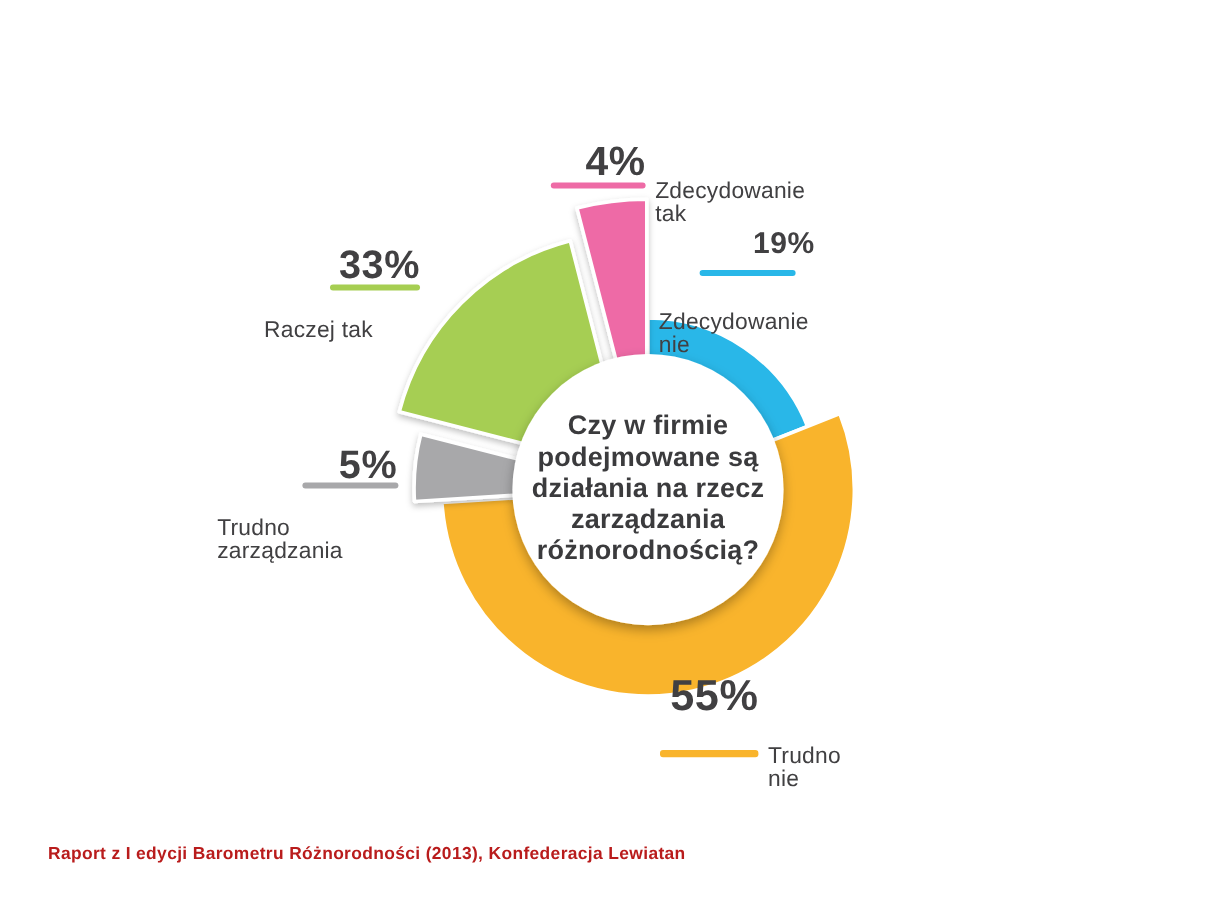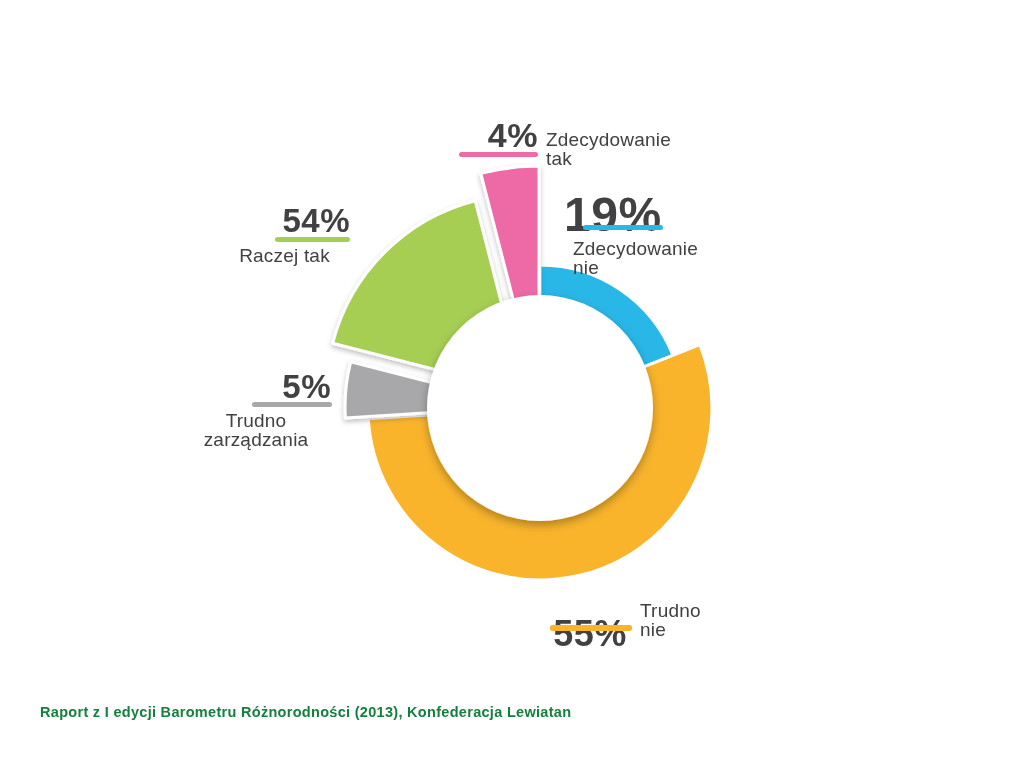--- a/index.html
+++ b/index.html
@@ -11,32 +11,32 @@
   .center-text{
     position:absolute;left:420px;top:342px;width:240px;
     text-align:center;font-size:22.5px;line-height:26px;font-weight:700;
     color:#3b3b3d;white-space:pre-line;letter-spacing:0.2px;
   }
   .ann{position:absolute;}
   .ann .num{
     font-weight:700;color:#414042;line-height:1;text-align:right;letter-spacing:0.5px;
   }
   .ann .bar{border-radius:2.5px;}
-  .ann .cat{font-size:19px;color:#414042;line-height:19px;letter-spacing:0.2px;}
+  .ann .cat{font-size:19px;color:#414042;line-height:19px;letter-spacing:0.2px;margin-top:20px;}
   .pre{white-space:pre-line;}
-  .t-right{text-align:center;}
+  .t-right{text-align:left;}
   .u-pink{background:#ee6ba6;}
   .u-cyan{background:#29b7e8;}
   .u-green{background:#a6ce52;}
   .u-gray{background:#a8a8aa;}
   .u-yellow{background:#f9b42c;}
   .abs{position:absolute;}
   .footer{
     position:absolute;left:40px;top:704px;font-size:14.5px;font-weight:700;
-    color:#15803d;letter-spacing:0.3px;
+    color:#b91c1c;letter-spacing:0.3px;
   }
 </style>
 </head>
 <body>
 
 <div class="stage">
 
   <svg id="donut" class="chart-svg" width="1024" height="768" viewBox="0 0 1024 768">
     <defs>
       <filter id="sliceShadow" x="-30%" y="-30%" width="160%" height="160%">
@@ -47,47 +47,52 @@
       </filter>
     </defs>
   <path d="M 540.0 408.0 L 540.0 265.0 A 143 143 0 0 1 673.0 355.4 Z" fill="#29b7e8" stroke="#ffffff" stroke-width="3" stroke-linejoin="round"></path>
       <path d="M 540.0 408.0 L 699.9 344.7 A 172 172 0 1 1 368.3 418.8 Z" fill="#f9b42c" stroke="#ffffff" stroke-width="3" stroke-linejoin="round"></path>
       <path d="M 525.1 406.6 L 345.4 417.9 A 180 180 0 0 1 350.7 361.8 Z" fill="#a8a8aa" stroke="#ffffff" stroke-width="3" stroke-linejoin="round" filter="url(#sliceShadow)"></path>
       <path d="M 524.4 392.4 L 332.7 343.2 A 198 198 0 0 1 475.2 200.7 Z" fill="#a6ce52" stroke="#ffffff" stroke-width="3" stroke-linejoin="round" filter="url(#sliceShadow)"></path>
       <path d="M 539.0 400.1 L 480.8 173.4 A 234 234 0 0 1 539.0 166.1 Z" fill="#ee6ba6" stroke="#ffffff" stroke-width="3" stroke-linejoin="round" filter="url(#sliceShadow)"></path>
       <circle cx="540" cy="408" r="113" fill="#ffffff" filter="url(#centerShadow)"></circle>
     </svg>
 
+  <div class="center-text">Czy w firmie
+podejmowane są
+działania na rzecz
+zarządzania
+różnorodnością?</div>
 
   <div class="ann">
     <div class="num abs" style="left:457px;top:118px;width:81px;font-size:34px;">4%</div>
     <div class="bar u-pink abs" style="left:459px;top:152px;width:79px;height:5px;"></div>
     <div class="cat abs" style="left:546px;top:130px;">Zdecydowanie tak</div>
   </div>
 
   <div class="ann">
-    <div class="num abs" style="left:564px;top:191px;width:81px;font-size:48px;">19%</div>
+    <div class="num abs" style="left:598px;top:191px;width:81px;font-size:25px;">19%</div>
     <div class="bar u-cyan abs" style="left:583px;top:225px;width:80px;height:5px;"></div>
-    <div class="cat abs" style="left:573px;top:239px;">Zdecydowanie nie</div>
+    <div class="cat abs" style="left:549px;top:239px;">Zdecydowanie nie</div>
   </div>
 
   <div class="ann">
-    <div class="num abs" style="left:272px;top:204px;width:78px;font-size:33px;">54%</div>
+    <div class="num abs" style="left:272px;top:204px;width:78px;font-size:33px;">33%</div>
     <div class="bar u-green abs" style="left:275px;top:237px;width:75px;height:5px;"></div>
     <div class="cat abs t-right" style="left:220px;top:246px;width:129px;">Raczej tak</div>
   </div>
 
   <div class="ann">
     <div class="num abs" style="left:251px;top:370px;width:80px;font-size:33px;">5%</div>
     <div class="bar u-gray abs" style="left:252px;top:402px;width:80px;height:5px;"></div>
     <div class="cat abs t-right pre" style="left:181px;top:411px;width:150px;line-height:19px;">Trudno
 zarządzania</div>
   </div>
 
   <div class="ann">
-    <div class="num abs" style="left:548px;top:616px;width:84px;font-size:36px;text-align:center;">55%</div>
+    <div class="num abs" style="left:548px;top:562px;width:84px;font-size:36px;">55%</div>
     <div class="bar u-yellow abs" style="left:550px;top:625px;width:82px;height:6px;"></div>
     <div class="cat abs" style="left:640px;top:601px;">Trudno nie</div>
   </div>
 
   <div class="footer">Raport z I edycji Barometru Różnorodności (2013), Konfederacja Lewiatan</div>
 
 </div>
 
 </body></html>

